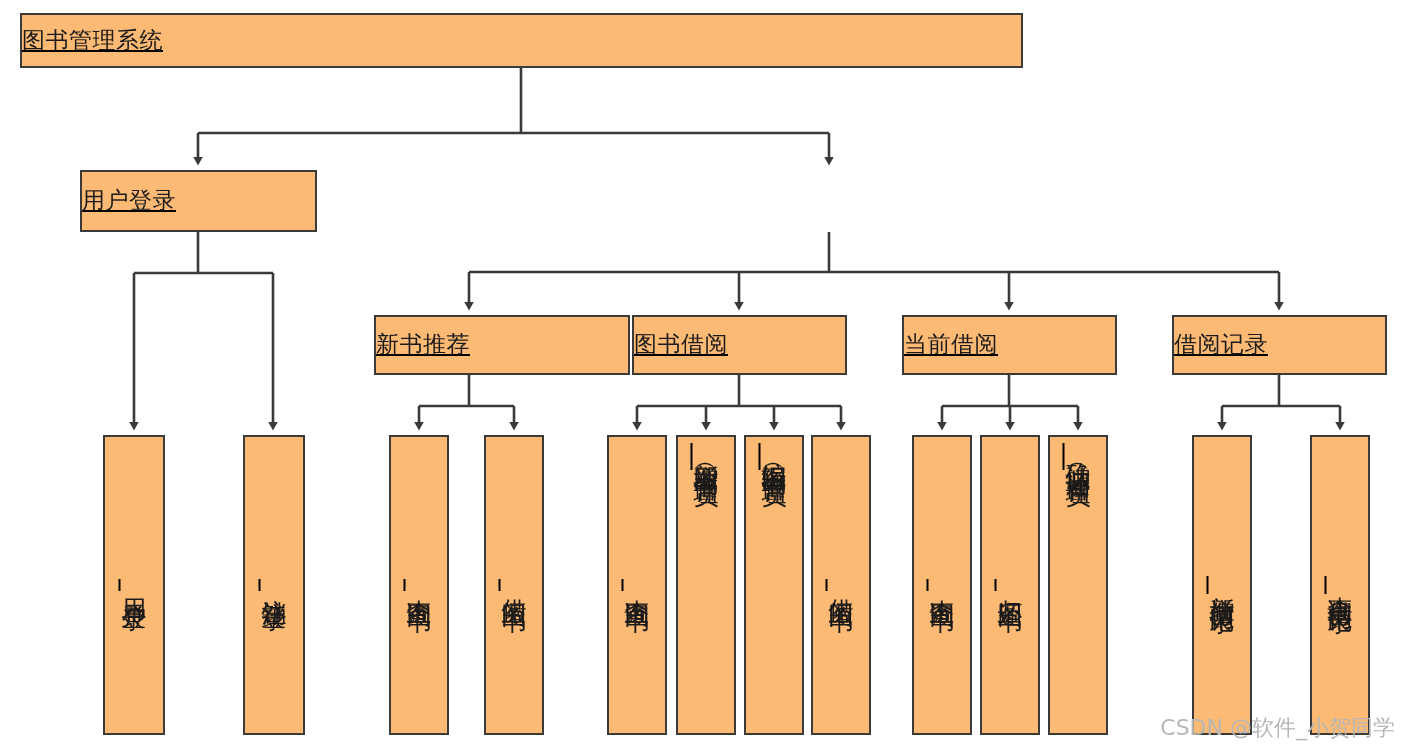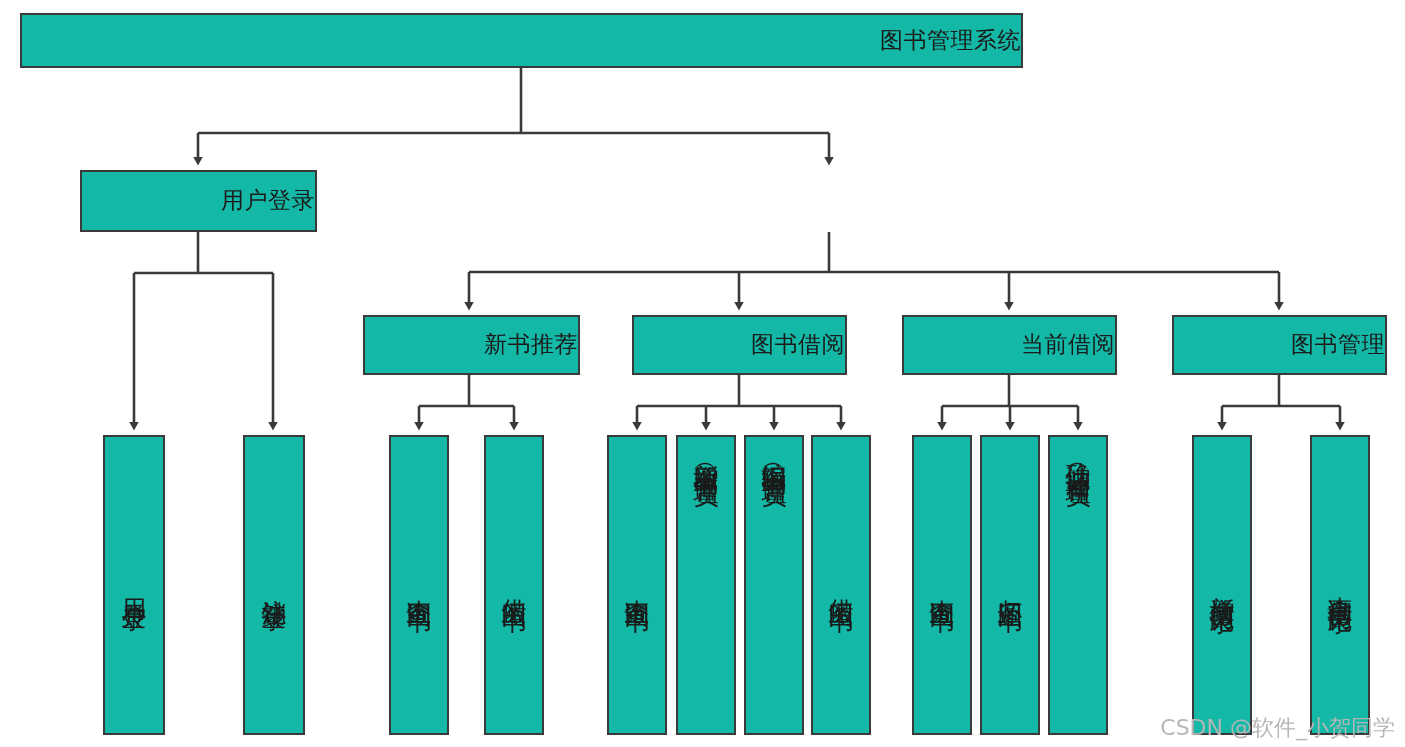--- a/index.html
+++ b/index.html
@@ -21,26 +21,27 @@
     position: absolute;
     left: 0;
     top: 0;
     width: 1405px;
     height: 747px;
     pointer-events: none;
   }
   .node {
     position: absolute;
     box-sizing: border-box;
-    background: #14b8a6;
+    background: #fdba74;
     border: 2px solid #3a3a3a;
     display: flex;
     align-items: center;
-    justify-content: flex-end;
+    justify-content: flex-start;
     z-index: 2;
+    text-decoration: underline;
   }
   .node-label {
     color: #1a1a1a;
     text-align: center;
     line-height: 1.12;
     letter-spacing: 0.5px;
   }
   
   .node.horiz .node-label {
     font-size: 23px;
@@ -134,31 +135,31 @@
   </svg>
 
   <div class="node horiz root" style="left:20px; top:13px; width:1003px; height:55px;">
     <span class="node-label">图书管理系统</span>
   </div>
 
   <div class="node horiz" style="left:80px; top:170px; width:237px; height:62px;">
     <span class="node-label">用户登录</span>
   </div>
 
-  <div class="node horiz" style="left:363px; top:315px; width:217px; height:60px;">
+  <div class="node horiz" style="left:374px; top:315px; width:256px; height:60px;">
     <span class="node-label">新书推荐</span>
   </div>
   <div class="node horiz" style="left:902px; top:315px; width:215px; height:60px;">
     <span class="node-label">当前借阅</span>
   </div>
   <div class="node horiz" style="left:632px; top:315px; width:215px; height:60px;">
     <span class="node-label">图书借阅</span>
   </div>
   <div class="node horiz" style="left:1172px; top:315px; width:215px; height:60px;">
-    <span class="node-label">图书管理</span>
+    <span class="node-label">借阅记录</span>
   </div>
 
   <div class="node vert center" style="left:103px; top:435px; width:62px; height:300px;">
     <span class="node-label">用户登录</span>
   </div>
   <div class="node vert center" style="left:243px; top:435px; width:62px; height:300px;">
     <span class="node-label">注销登录</span>
   </div>
 
   <div class="node vert center" style="left:389px; top:435px; width:60px; height:300px;">

